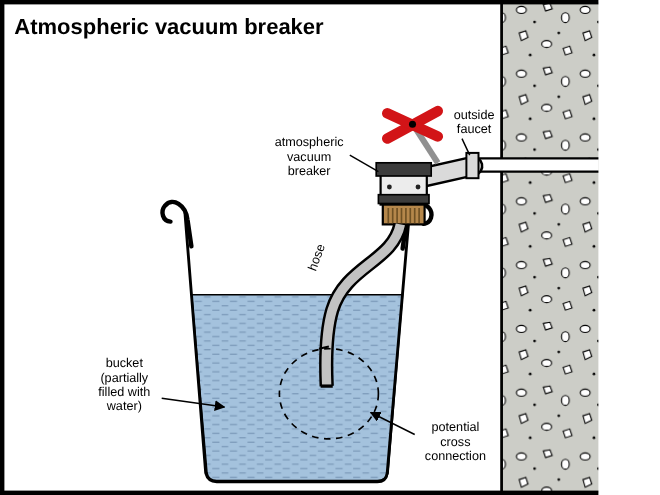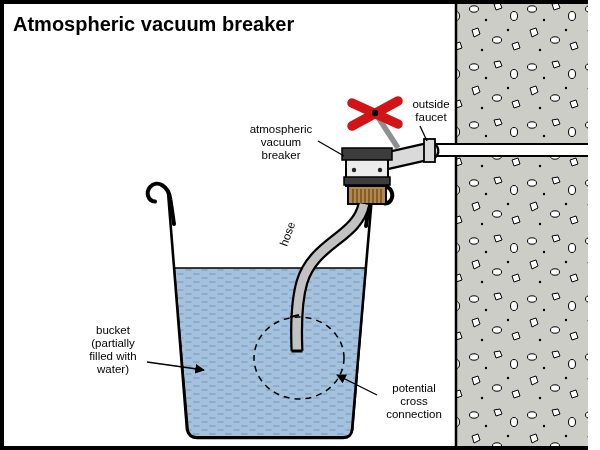--- a/index.html
+++ b/index.html
@@ -1,17 +1,17 @@
 <!DOCTYPE html>
 <html><head>
 <meta charset="utf-8">
 <style>
   html, body { margin: 0; padding: 0; background: #fff; }
   .stage {
-    width: 588px; height: 450px; position: relative; overflow: hidden;
+    width: 544px; height: 450px; position: relative; overflow: hidden;
     font-family: "Liberation Sans", sans-serif;
   }
   svg { display: block; }
   text {
     font-family: "Liberation Sans", sans-serif;
     fill: #000;
   }
   .title-text { font-size: 20px; font-weight: bold; }
   .label-text { font-size: 11.5px; }
 </style>

